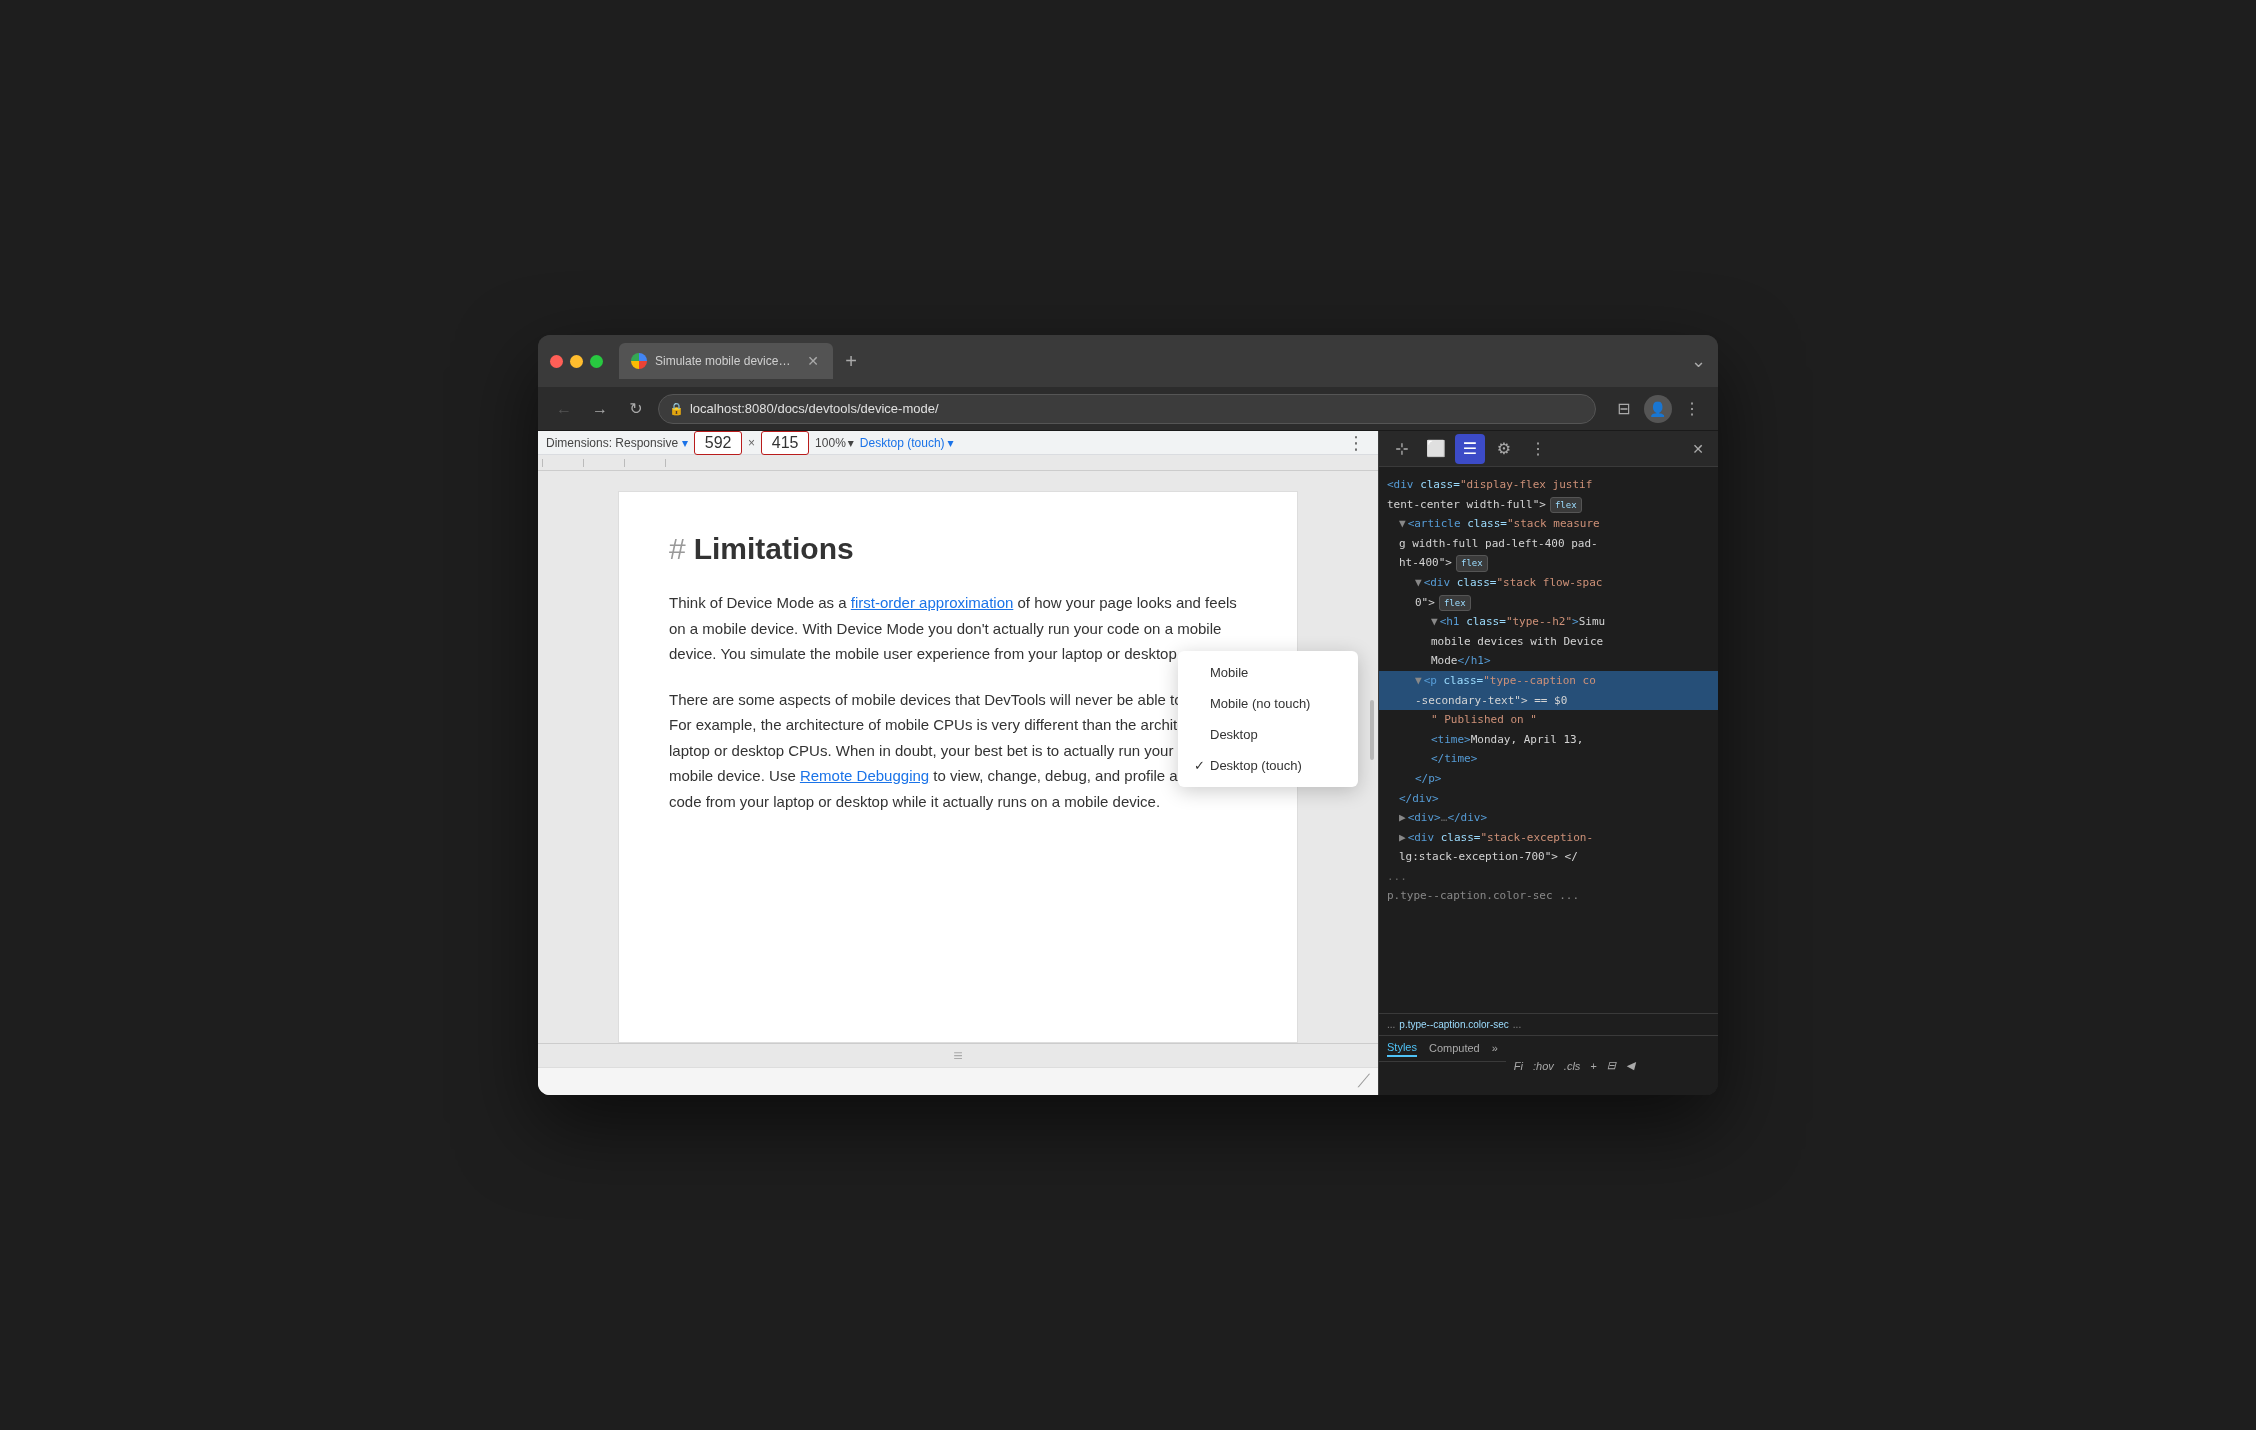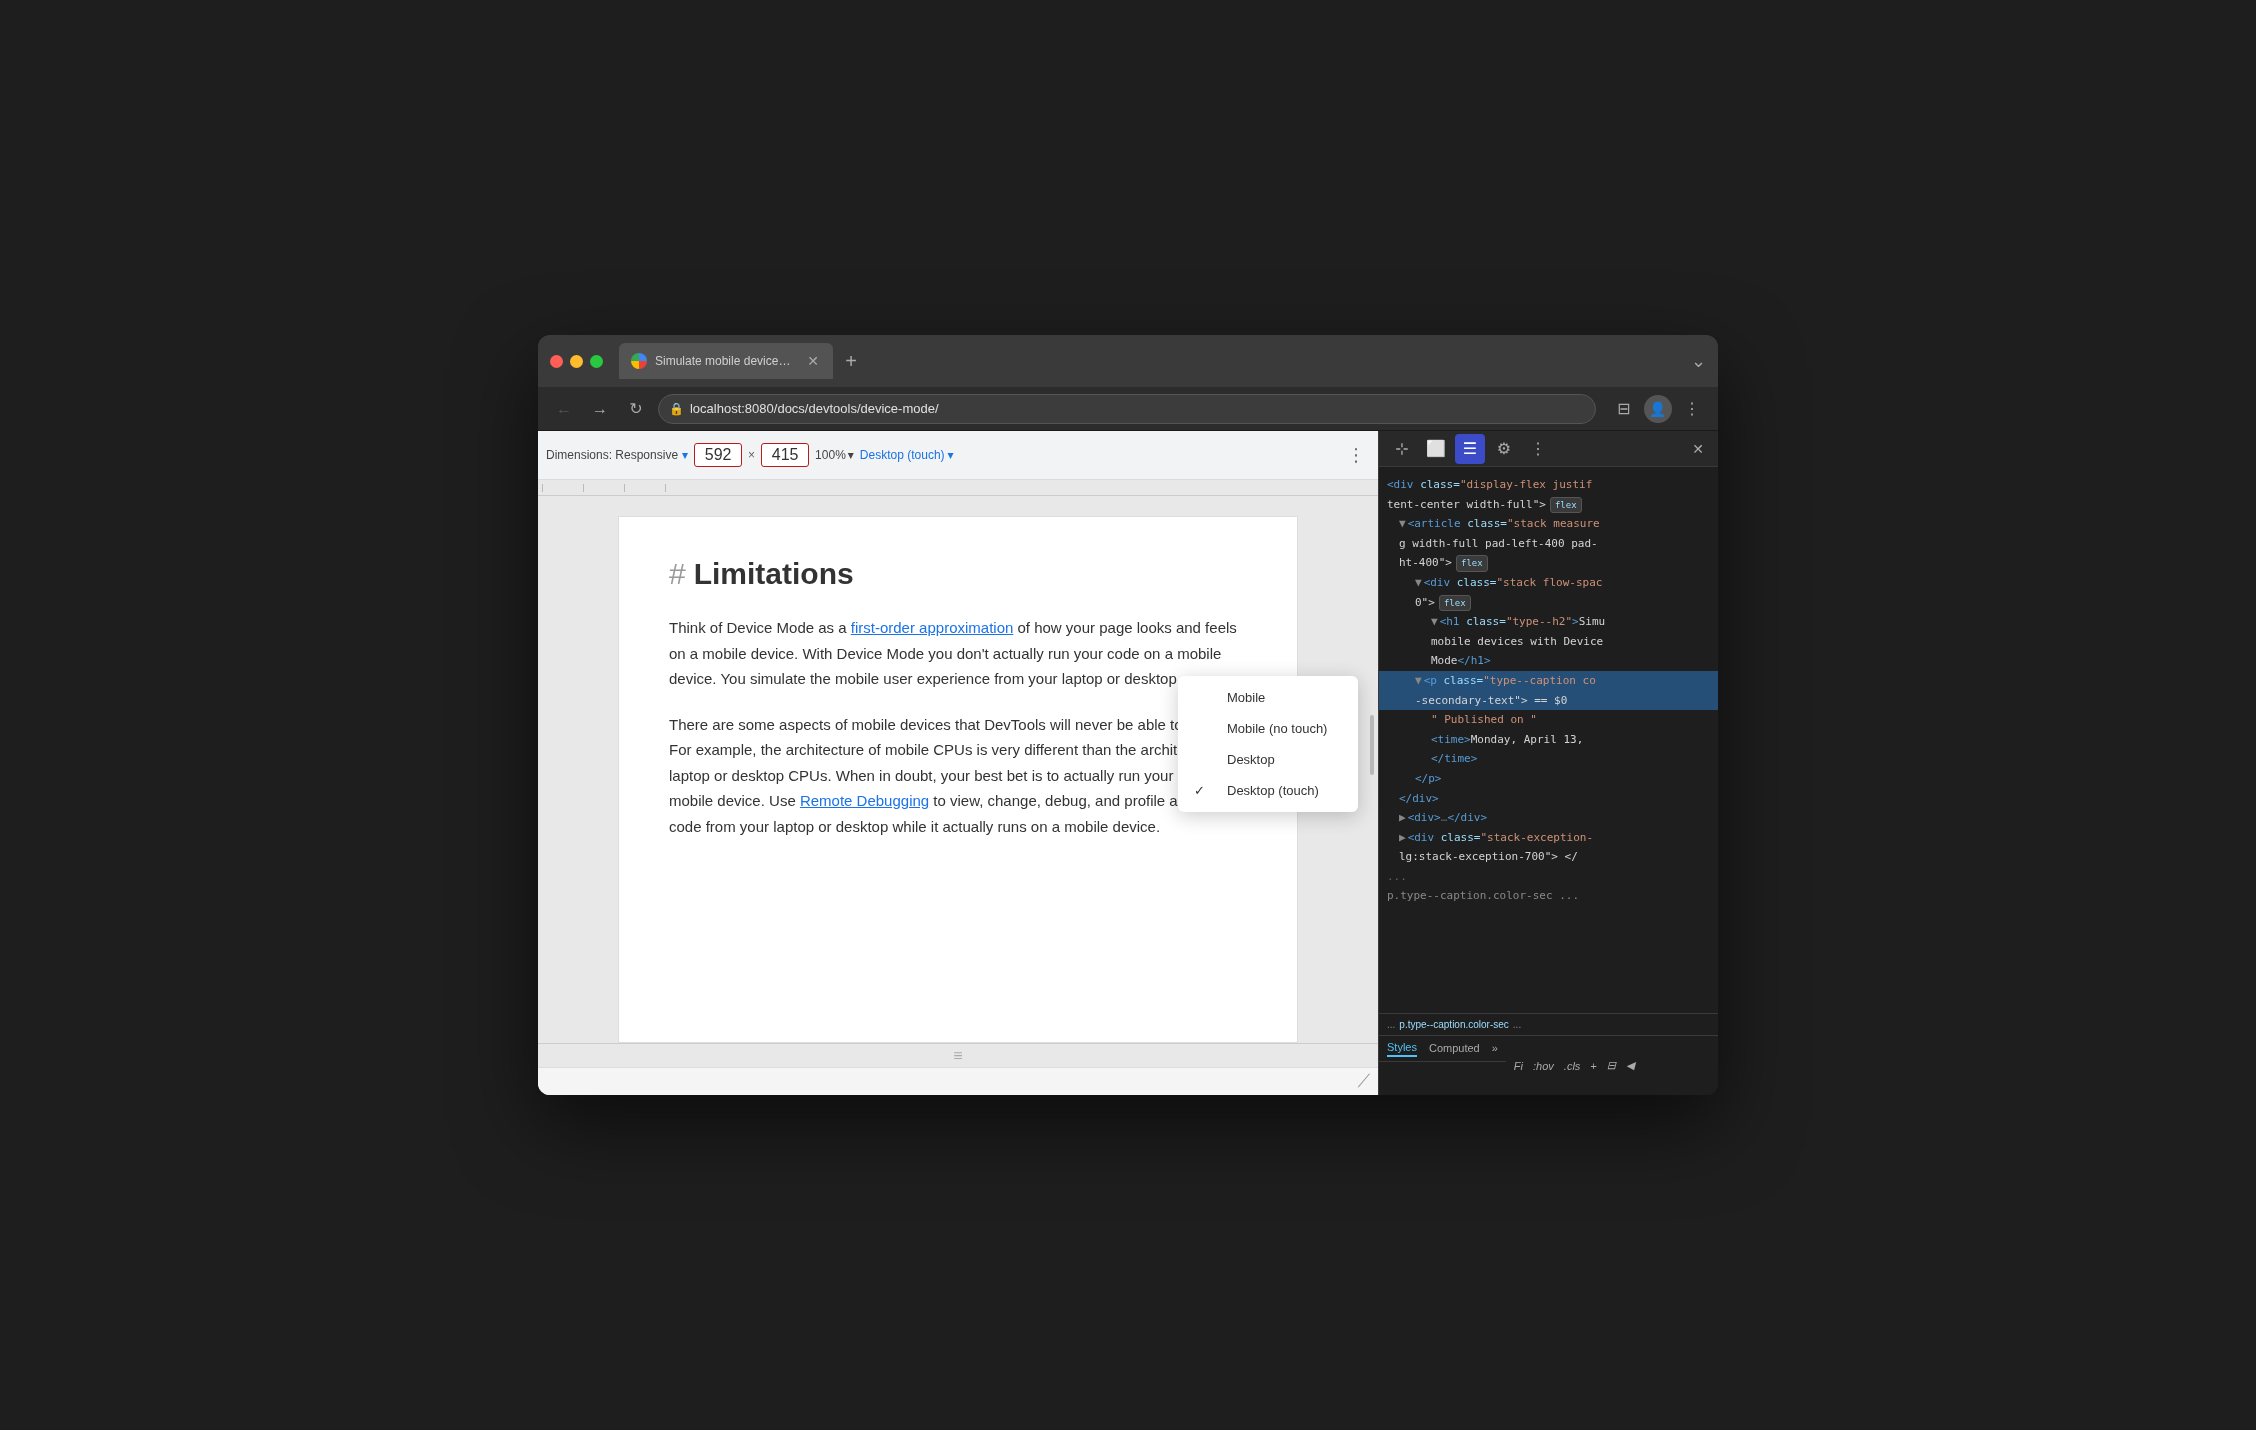--- a/index.html
+++ b/index.html
@@ -170,21 +170,21 @@
       background: #555;
       display: flex;
       align-items: center;
       justify-content: center;
       color: #ccc;
       font-size: 14px;
     }
     
     .devtools-toolbar {
       background: #f1f3f4;
-      height: 49px;
+      height: 24px;
       display: flex;
       align-items: center;
       padding: 0 8px;
       gap: 6px;
       border-bottom: 1px solid #dadce0;
       flex-shrink: 0;
     }
     .dimension-label {
       font-size: 12px;
       color: #444;
@@ -477,21 +477,21 @@
       z-index: 100;
       padding: 6px 0;
     }
     .dropdown-item {
       padding: 8px 16px;
       font-size: 13px;
       color: #333;
       cursor: pointer;
       display: flex;
       align-items: flex-start;
-      gap: 17px;
+      gap: 0;
     }
     .dropdown-item.checked { font-weight: 500; }
     .check-mark { color: #333; font-size: 13px; width: 16px; }
   </style>
 </head>
 <body>
 
 <div class="browser-window">
 
   <div class="title-bar">

